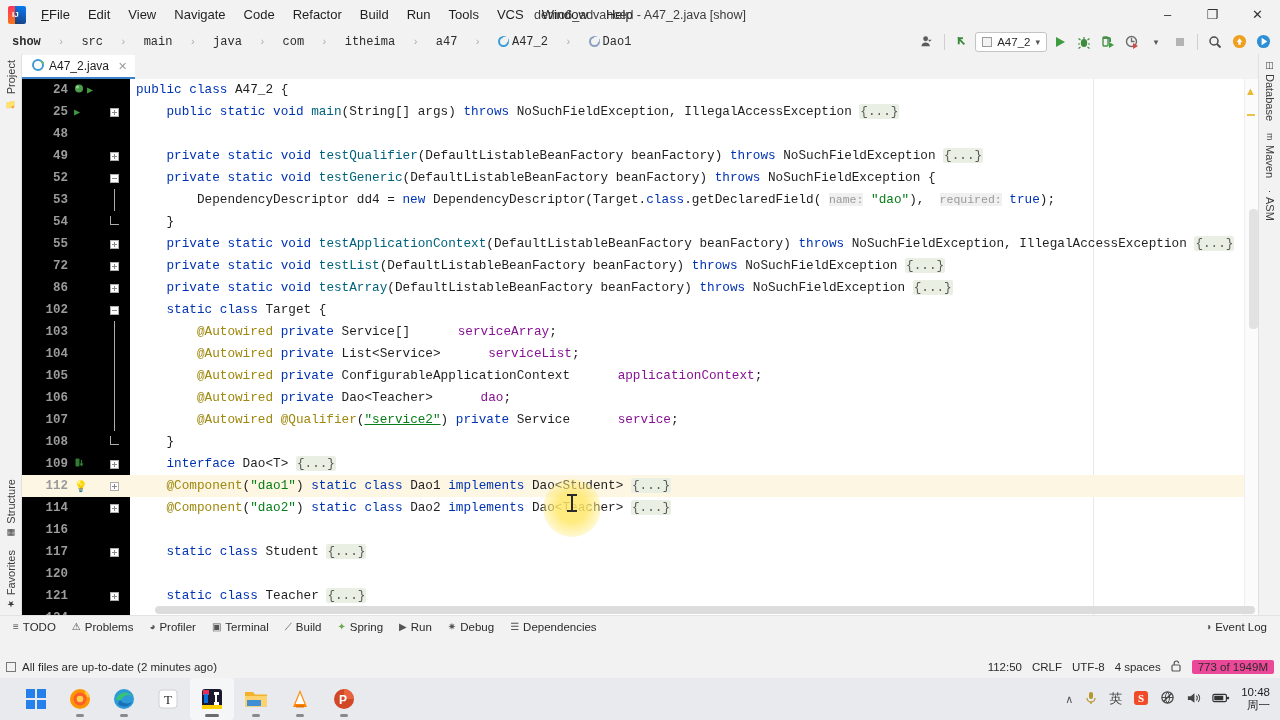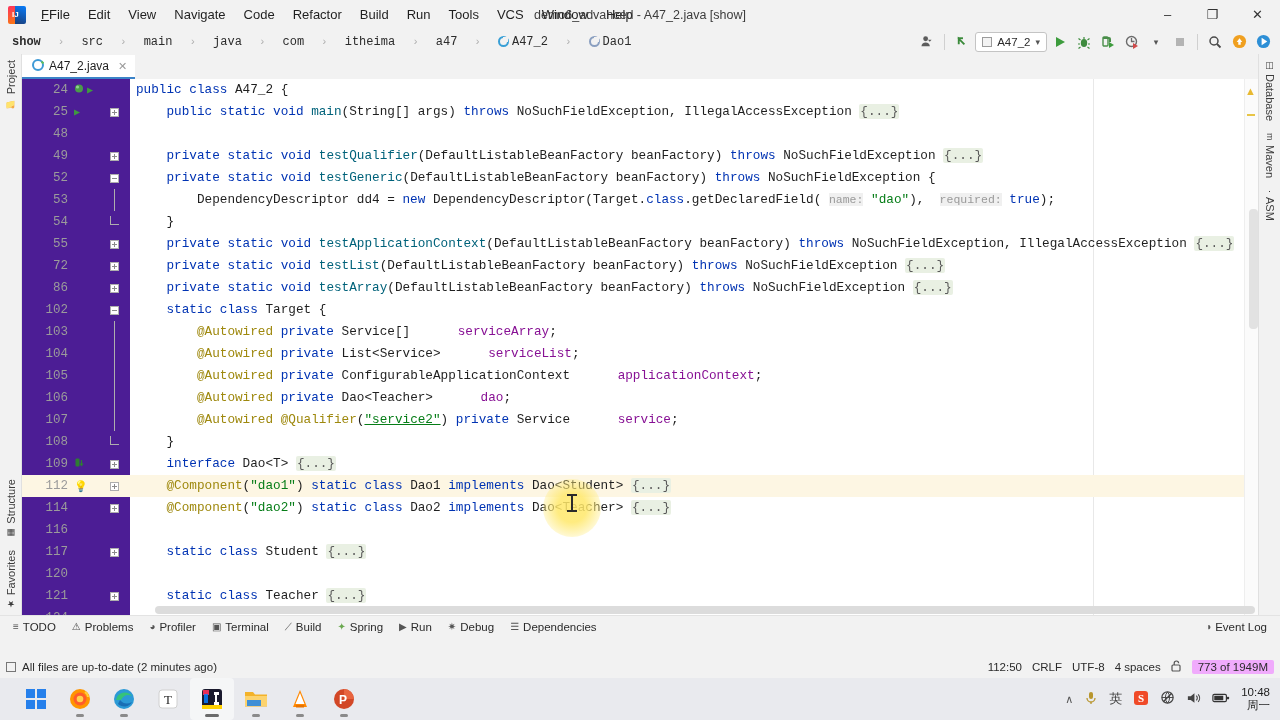--- a/index.html
+++ b/index.html
@@ -53,21 +53,21 @@
 
   .center { flex:1; display:flex; flex-direction:column; min-width:0; background:#fff; }
 
   
   .tabsrow { height:25px; background:#f2f2f2; display:flex; align-items:flex-end; flex:0 0 25px;}
   .etab { height:24px; display:flex; align-items:center; gap:5px; padding:0 8px 0 10px; font-size:12px; background:#fff; border-bottom:2px solid #3b83c8; color:#1f1f1f; font-family:"Liberation Sans",sans-serif;}
   .etab .x { color:#9a9a9a; font-size:11px; margin-left:4px;}
 
   
   .editor { flex:1; display:flex; position:relative; min-height:0; background:#fff; overflow:hidden;}
-  .gutter { width:108px; flex:0 0 108px; background:#4c1d95; position:relative; }
+  .gutter { width:108px; flex:0 0 108px; background:#000000; position:relative;font-weight:bold; }
   .grow { height:22px; display:flex; align-items:center; font-family:"Liberation Mono", monospace; font-size:12.5px; color:#999999; position:relative;}
   .grow .num { width:50px; text-align:right; padding-right:4px; color:#9b9b9b;}
   .grow .marks { width:30px; display:flex; align-items:center; justify-content:flex-start; gap:2px; padding-left:2px;}
   .grow .fold { width:24px; display:flex; align-items:center; justify-content:center; color:#a8a8a8; font-size:9px;}
   .grow.hl { background:#fdf6e3; }
   .fbox { width:9px; height:9px; border:1px solid #aeaeae; background:#fff; position:relative;}
   .fbox::before{ content:""; position:absolute; left:1px; top:3px; width:5px; height:1px; background:#8b8b8b;}
   .fbox.plus::after{ content:""; position:absolute; left:3px; top:1px; width:1px; height:5px; background:#8b8b8b;}
   .foldend { width:9px; height:9px; border-left:1px solid #aeaeae; border-bottom:1px solid #aeaeae; margin-bottom:4px;}
   .foldmid { width:1px; height:22px; background:#aeaeae; }
@@ -101,21 +101,21 @@
   .ibeam::after{content:""; position:absolute; left:0; top:0; width:10px; height:2px; background:#2b2b2b; box-shadow:0 16px 0 0 #2b2b2b;}
 
   
   .twbar { height:22px; flex:0 0 22px; background:#f2f2f2; display:flex; align-items:center; padding:0 6px; border-top:1px solid #e3e3e3; gap:2px;}
   .twitem { display:flex; align-items:center; gap:4px; font-size:11.5px; color:#2b2b2b; padding:2px 7px; border-radius:3px; white-space:nowrap; font-family:"Liberation Sans",sans-serif;}
   .twitem .gi { font-size:10px; color:#555; }
 
   
   .statusbar { height:22px; flex:0 0 22px; background:#f2f2f2; display:flex; align-items:center; padding:0 6px; font-size:11.5px; color:#2b2b2b; gap:6px; font-family:"Liberation Sans",sans-serif;margin-top:19px;}
   .sb-right { margin-left:auto; display:flex; align-items:center; gap:10px; }
-  .mem { background:#f0abfc; padding:1px 6px; border-radius:2px;}
+  .mem { background:#ec4899; padding:1px 6px; border-radius:2px;}
   .sqico { width:10px; height:10px; border:1px solid #777; display:inline-block; }
 
   
   .taskbar { position:absolute; left:0; top:678px; width:1280px; height:42px; background:#e9eaee; display:flex; align-items:center; }
   .tb-center { position:absolute; left:0; right:0; display:flex; justify-content:flex-start; align-items:center; gap:0px; padding-left:14px;}
   .tb-app { width:44px; height:42px; display:flex; align-items:center; justify-content:center; position:relative;}
   .tb-app.active { background:rgba(255,255,255,.55); border-radius:4px;}
   .tb-app .dot { position:absolute; bottom:3px; left:50%; transform:translateX(-50%); width:8px; height:3px; background:#8a8a8a; border-radius:2px;}
   .tb-app.active .dot { width:14px; background:#6b6b6b;}
   .tray { margin-left:auto; display:flex; align-items:center; gap:11px; padding-right:10px; color:#2b2b2b; font-size:13px;}

